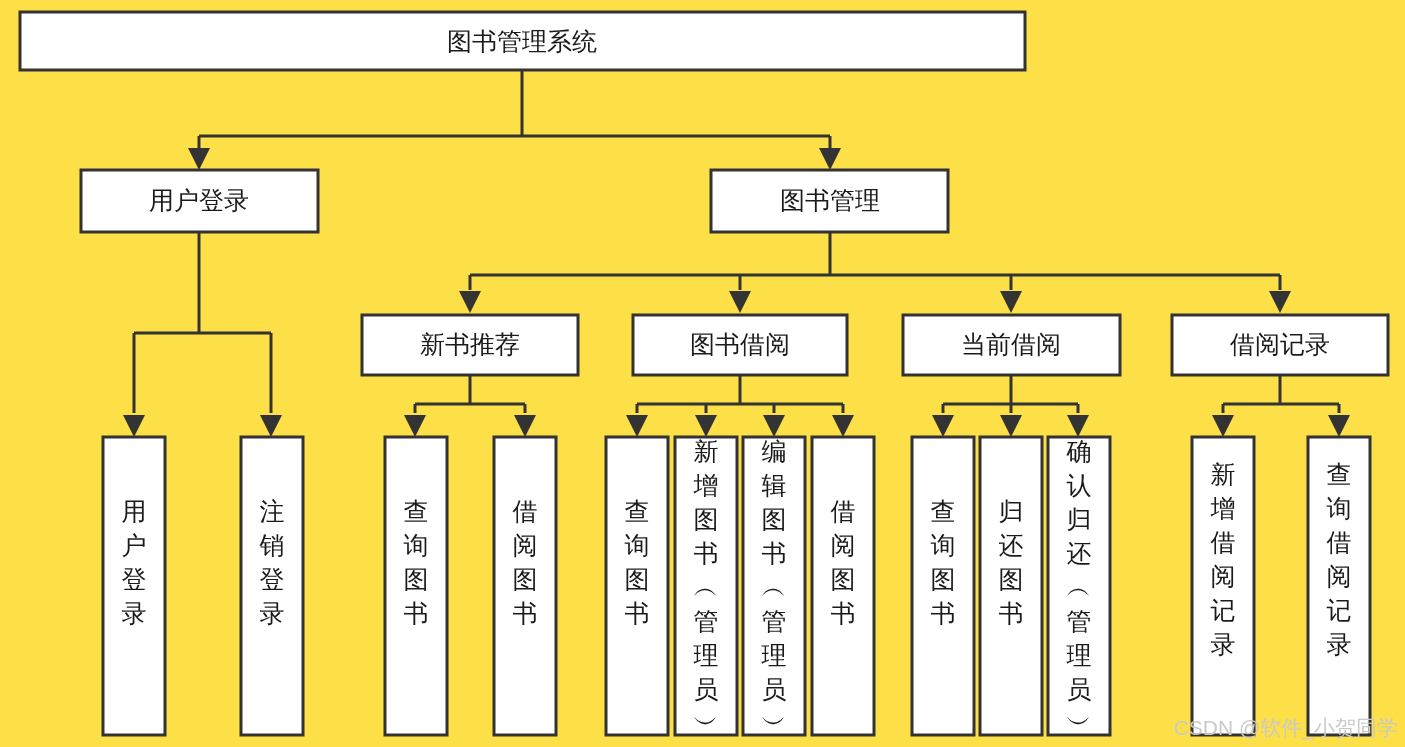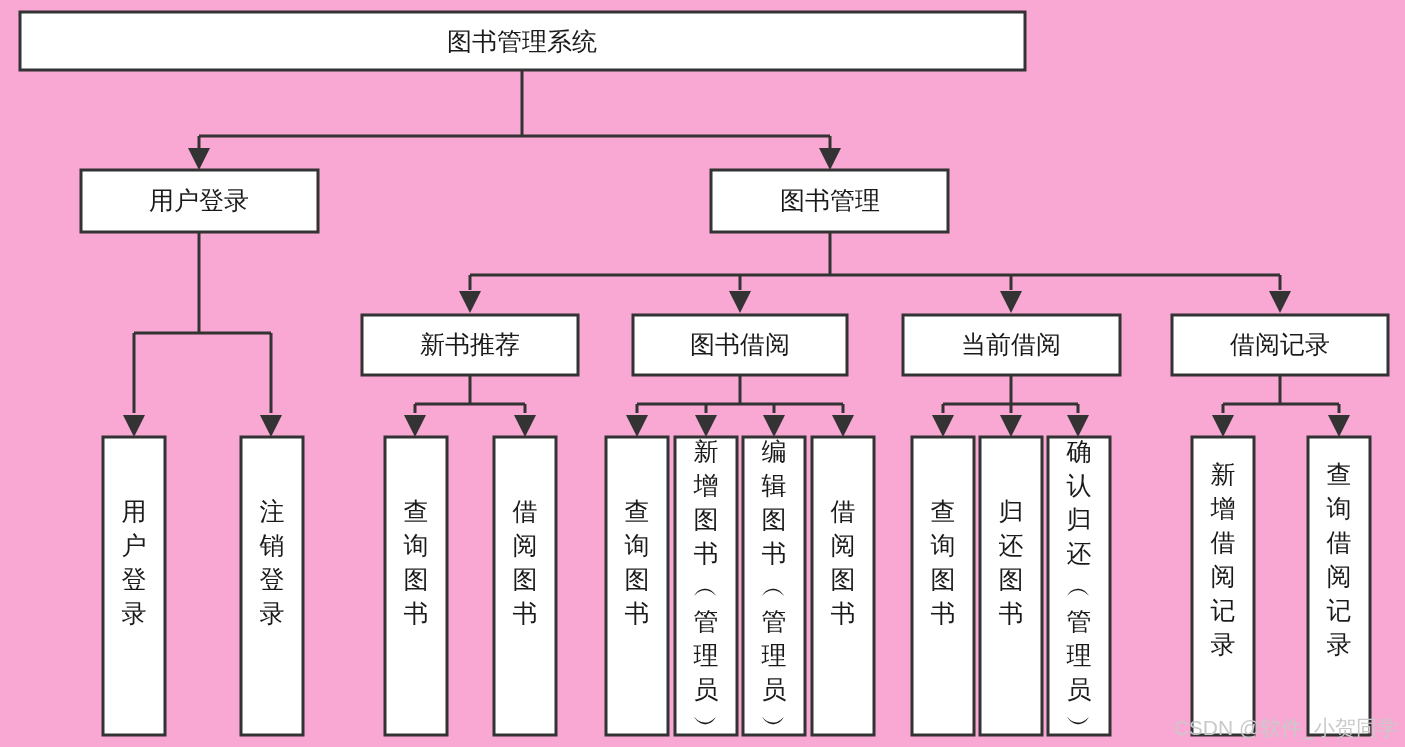--- a/index.html
+++ b/index.html
@@ -8,21 +8,21 @@
     padding: 0;
     background: #ffffff;
   }
   body {
     font-family: "Liberation Sans", "DejaVu Sans", sans-serif;
   }
   #diagram-root {
     position: relative;
     width: 1405px;
     height: 747px;
-    background: #f9a8d4;
+    background: #fde047;
     overflow: hidden;
   }
   svg.diagram-canvas {
     position: absolute;
     top: 0;
     left: 0;
     width: 1405px;
     height: 747px;
     display: block;
   }

